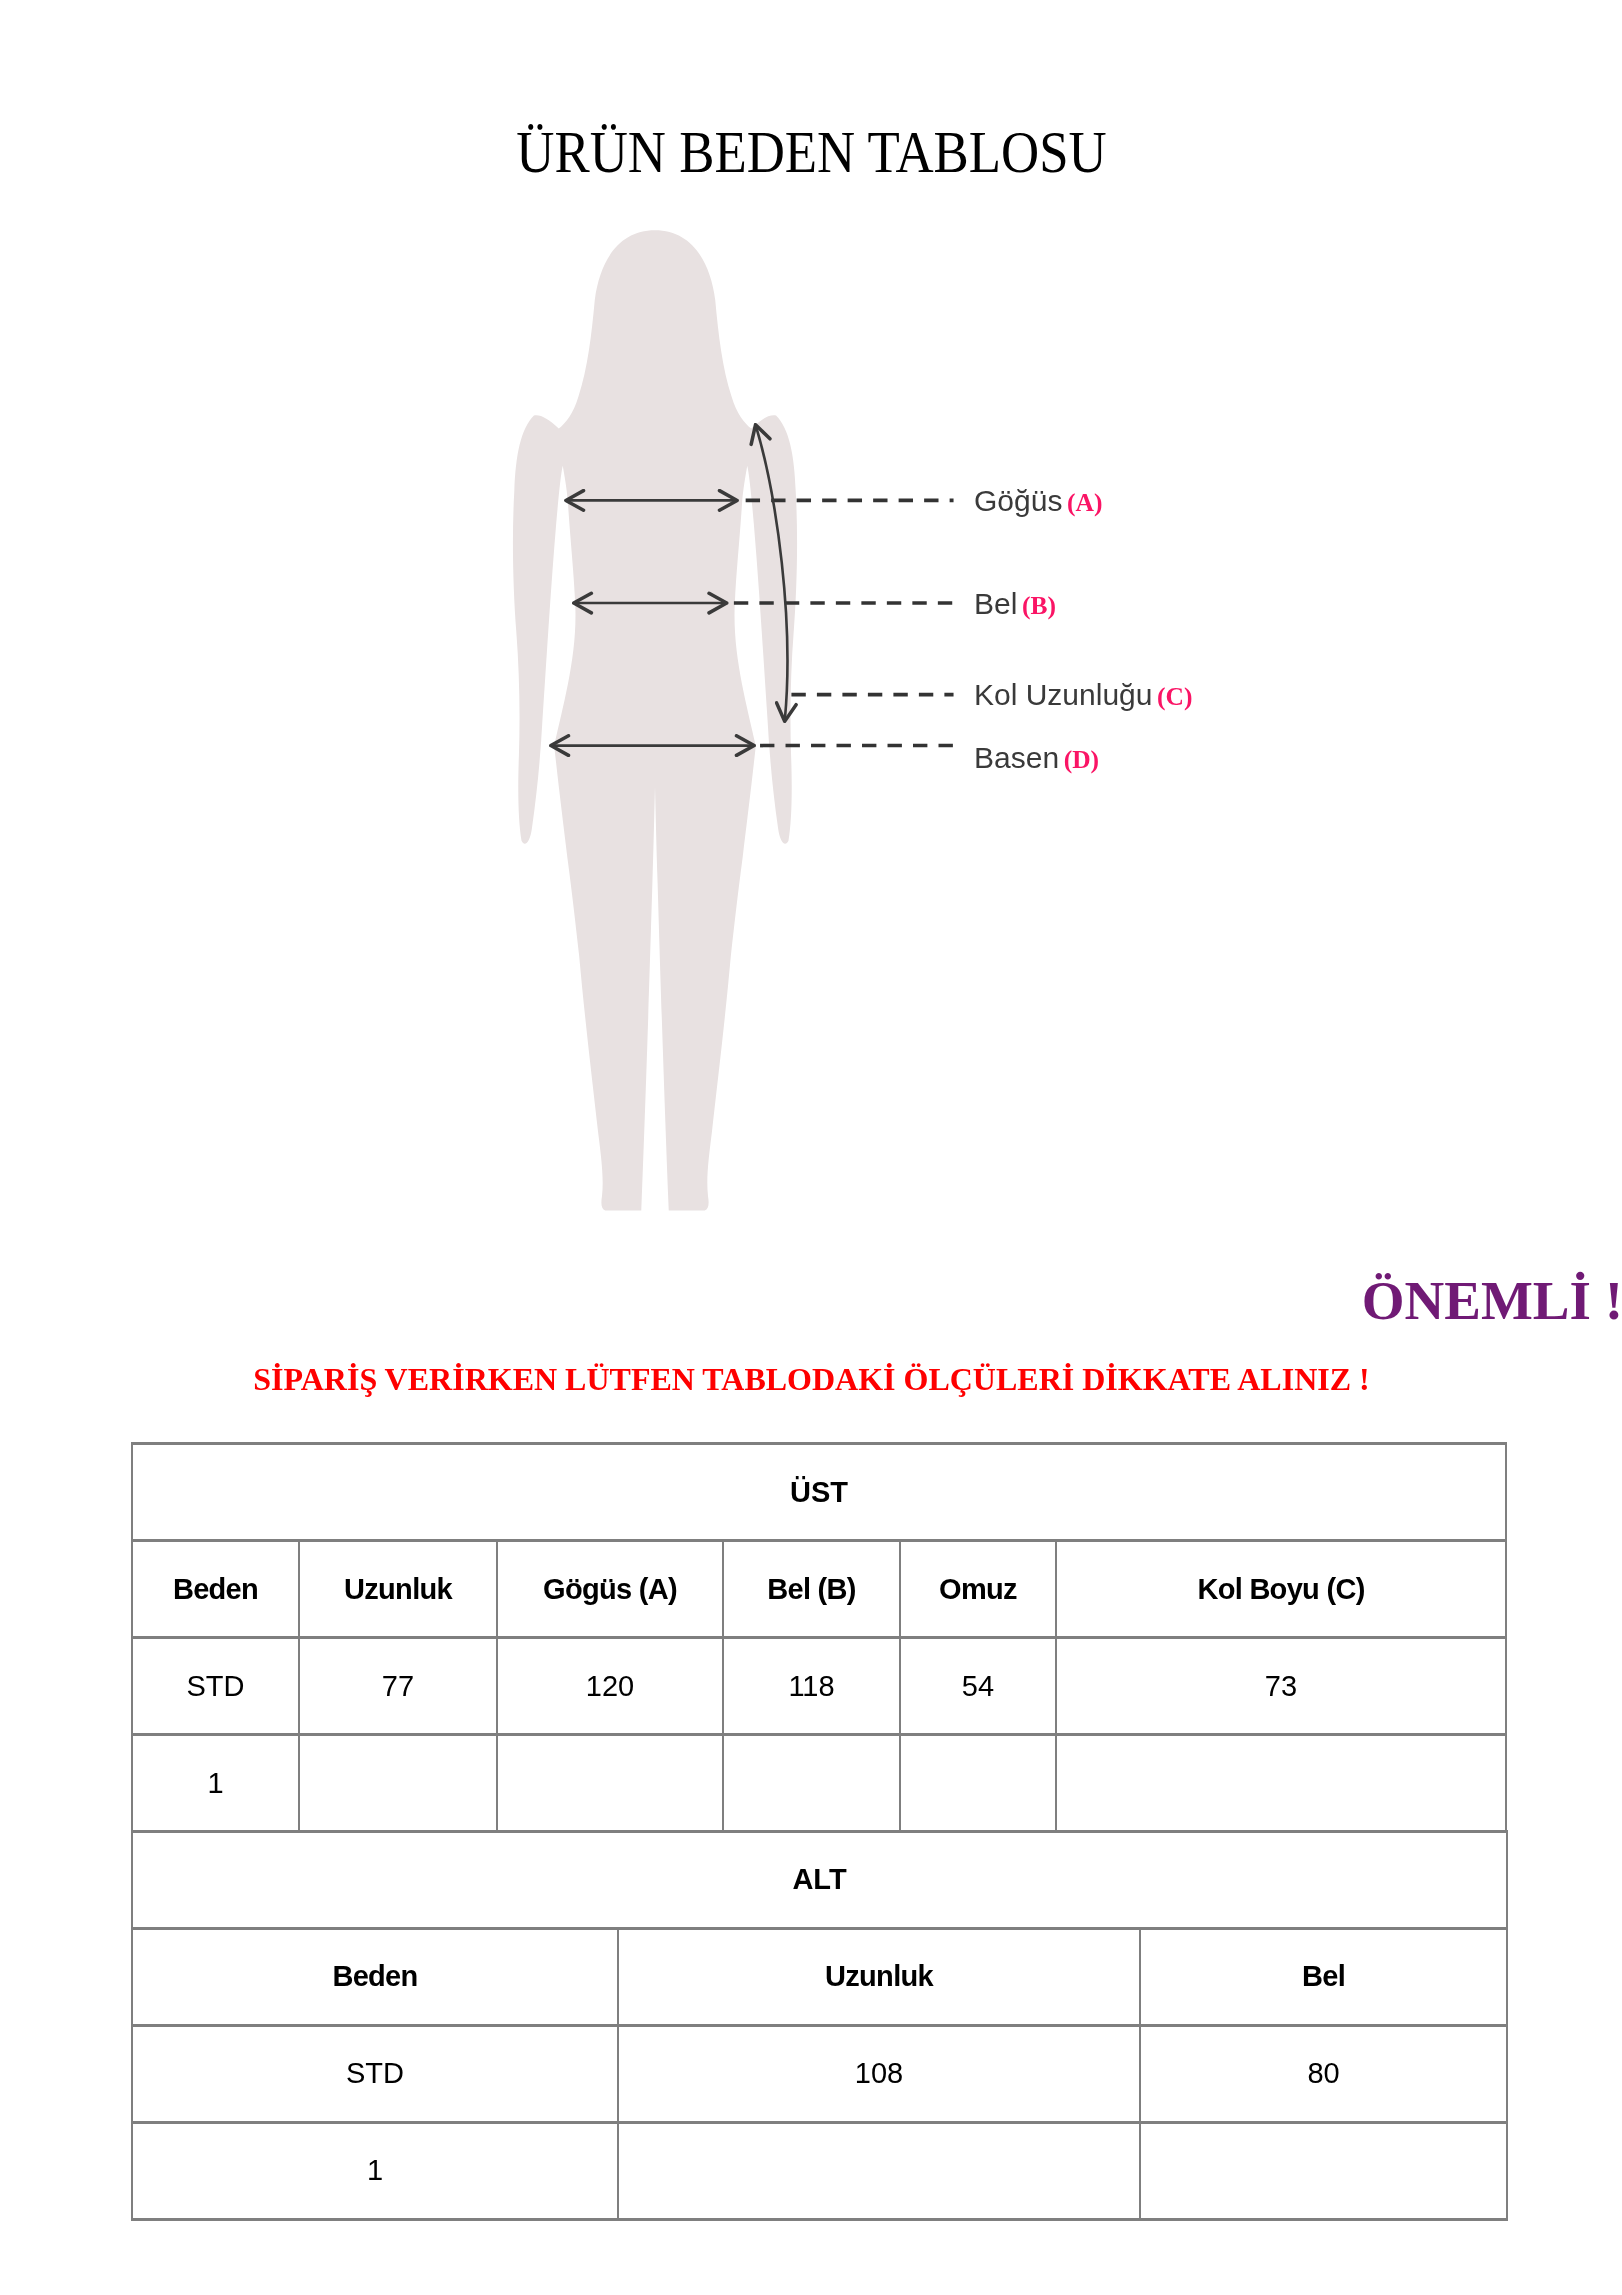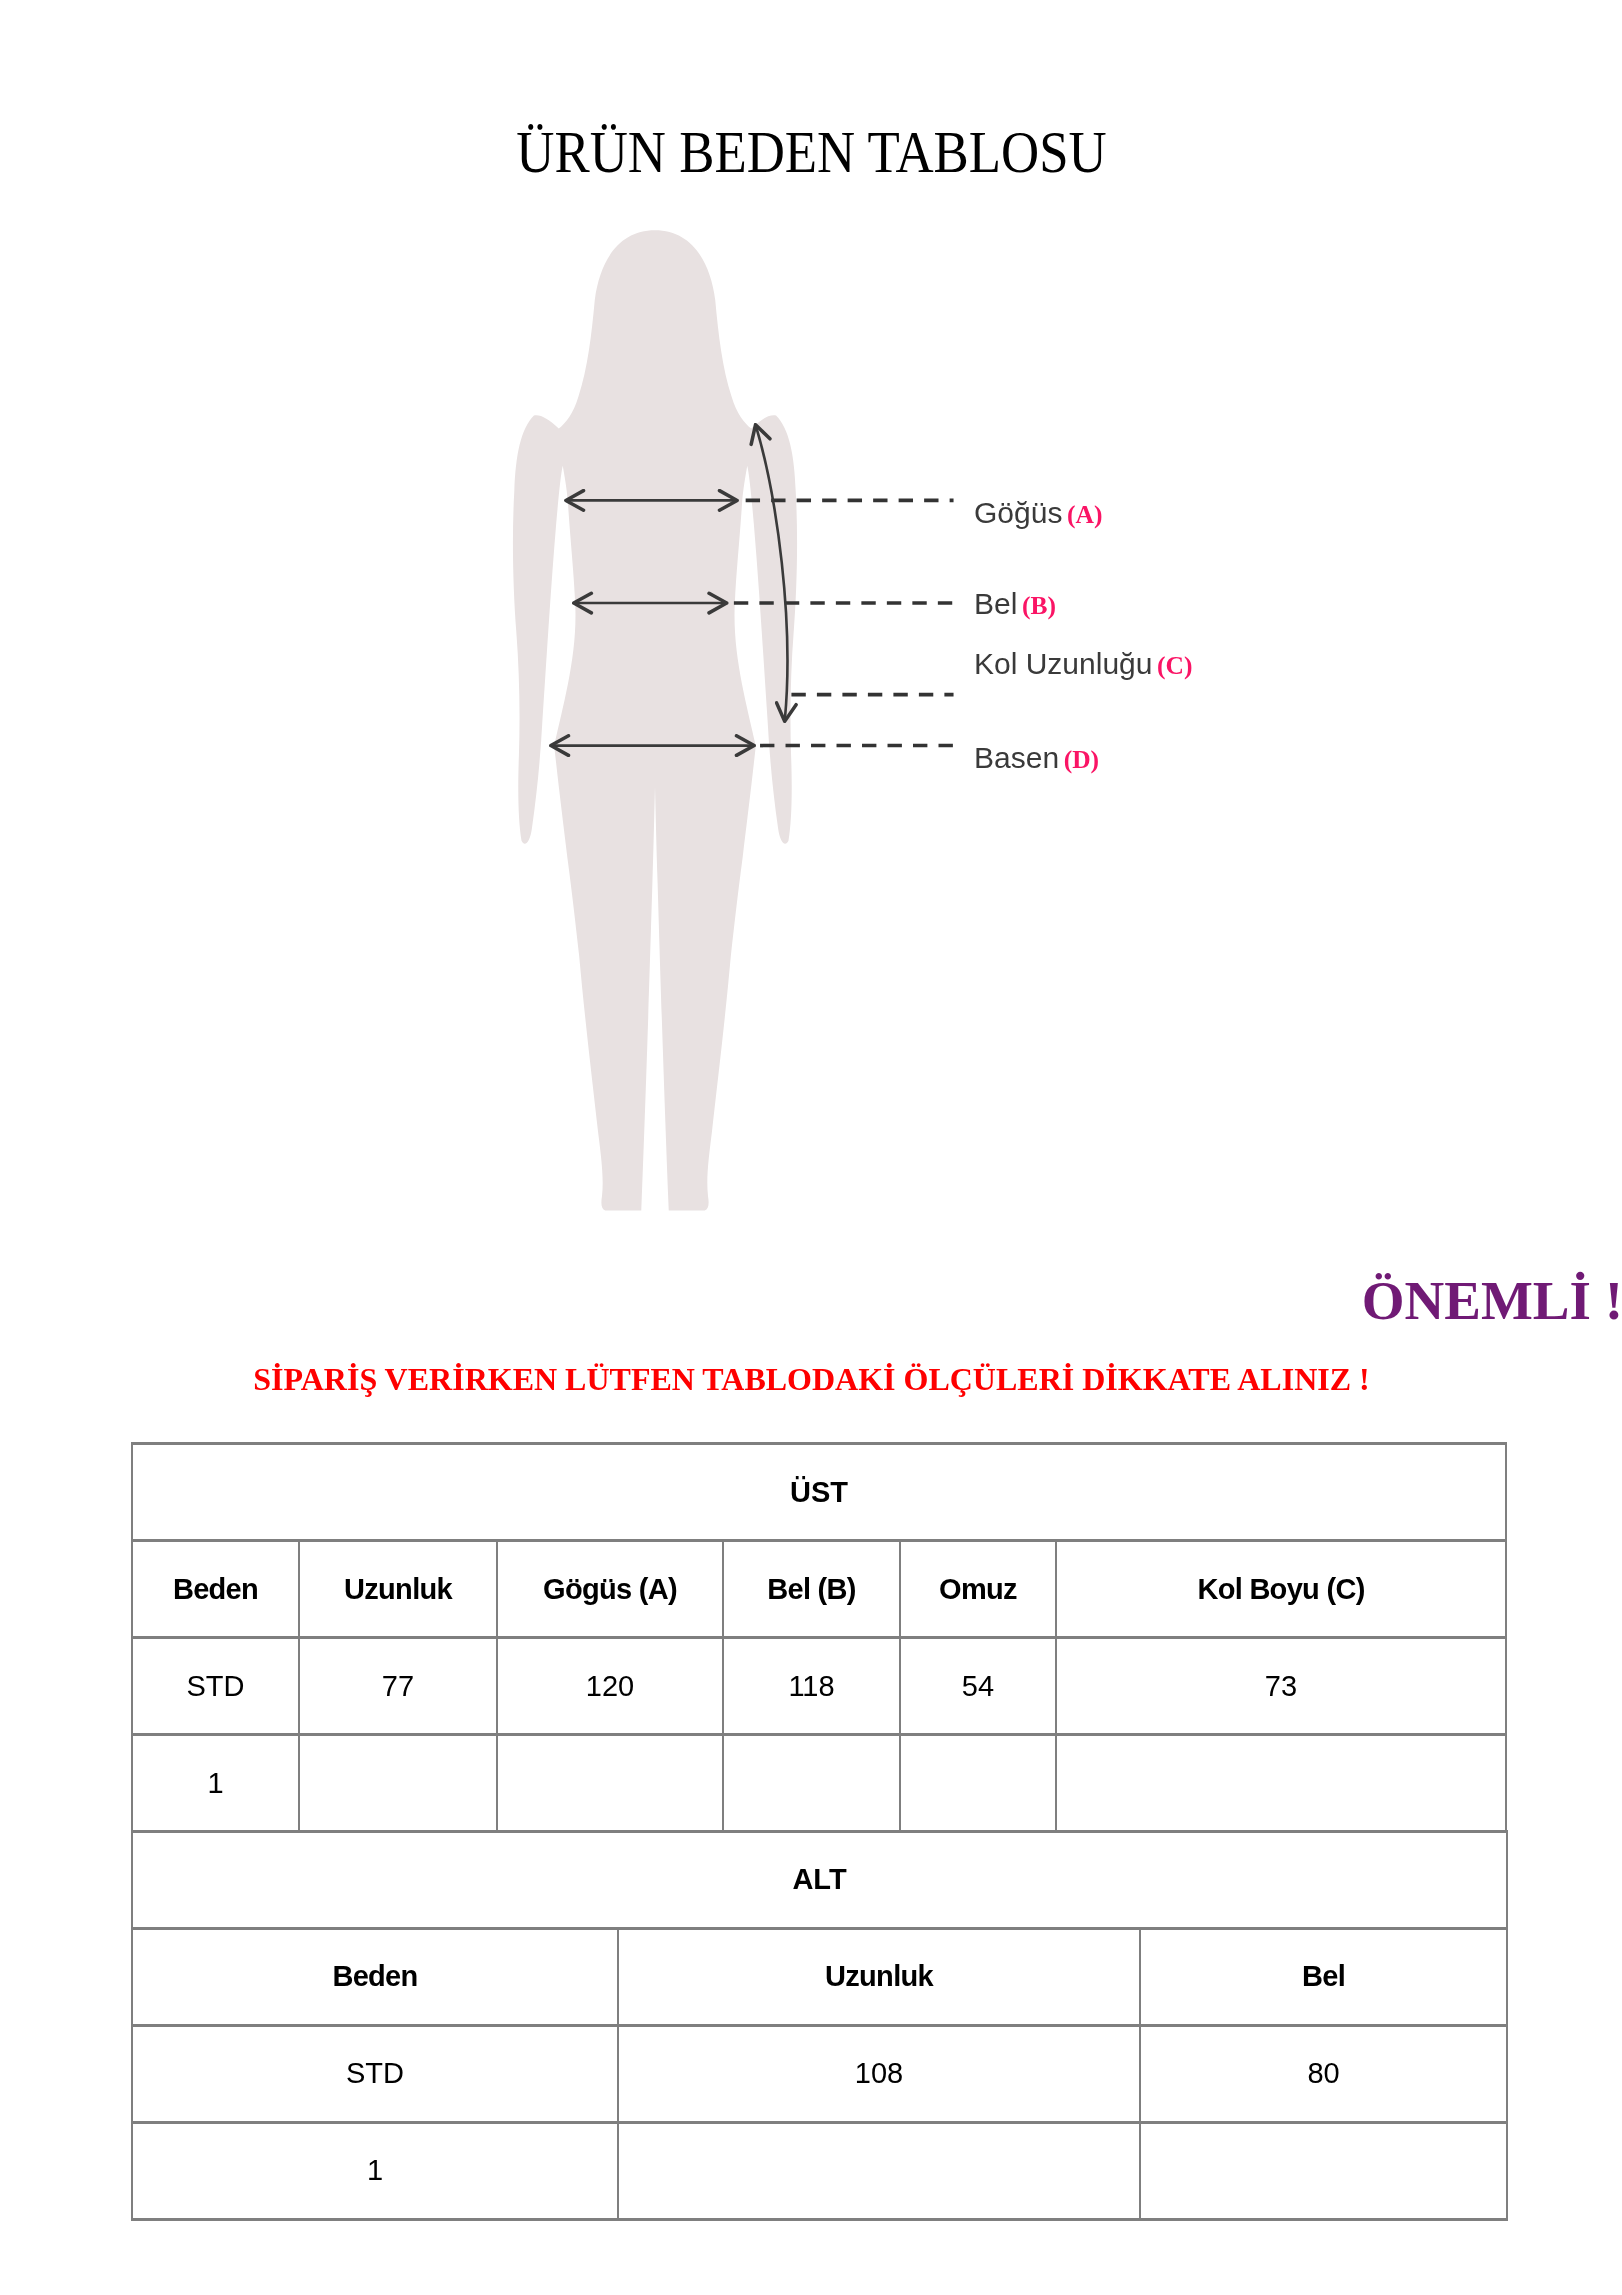--- a/index.html
+++ b/index.html
@@ -181,27 +181,27 @@
     </g>
     <line x1="1122" y1="922" x2="1458" y2="922" stroke="#333333" stroke-width="5.5" stroke-dasharray="22 17"></line>
     <path d="M 1156 652 C 1188 760 1214 950 1200 1100" stroke="#3a3a3a" stroke-width="4" fill="none" marker-start="url(#ah)" marker-end="url(#ah)"></path>
     <line x1="1210" y1="1062" x2="1458" y2="1062" stroke="#333333" stroke-width="5.5" stroke-dasharray="22 17"></line>
     <g stroke="#3a3a3a" stroke-width="4" fill="none">
       <line x1="845" y1="1140" x2="1150" y2="1140" marker-start="url(#ah)" marker-end="url(#ah)"></line>
     </g>
     <line x1="1162" y1="1140" x2="1458" y2="1140" stroke="#333333" stroke-width="5.5" stroke-dasharray="22 17"></line>
   </svg>
 
-  <div class="m-label" style="top:483px;margin-top:12px;">
+  <div class="m-label" style="top:483px;">
     <span class="m-name">Göğüs</span><span class="m-code">(A)</span>
   </div>
   <div class="m-label" style="top:586px;">
     <span class="m-name">Bel</span><span class="m-code">(B)</span>
   </div>
-  <div class="m-label" style="top:646px;">
+  <div class="m-label" style="top:677px;">
     <span class="m-name">Kol Uzunluğu</span><span class="m-code">(C)</span>
   </div>
   <div class="m-label" style="top:740px;">
     <span class="m-name">Basen</span><span class="m-code">(D)</span>
   </div>
 
   <div class="warn-heading">ÖNEMLİ !</div>
   <div class="warn-message">SİPARİŞ VERİRKEN LÜTFEN TABLODAKİ ÖLÇÜLERİ DİKKATE ALINIZ !</div>
 
   <div class="tables">

